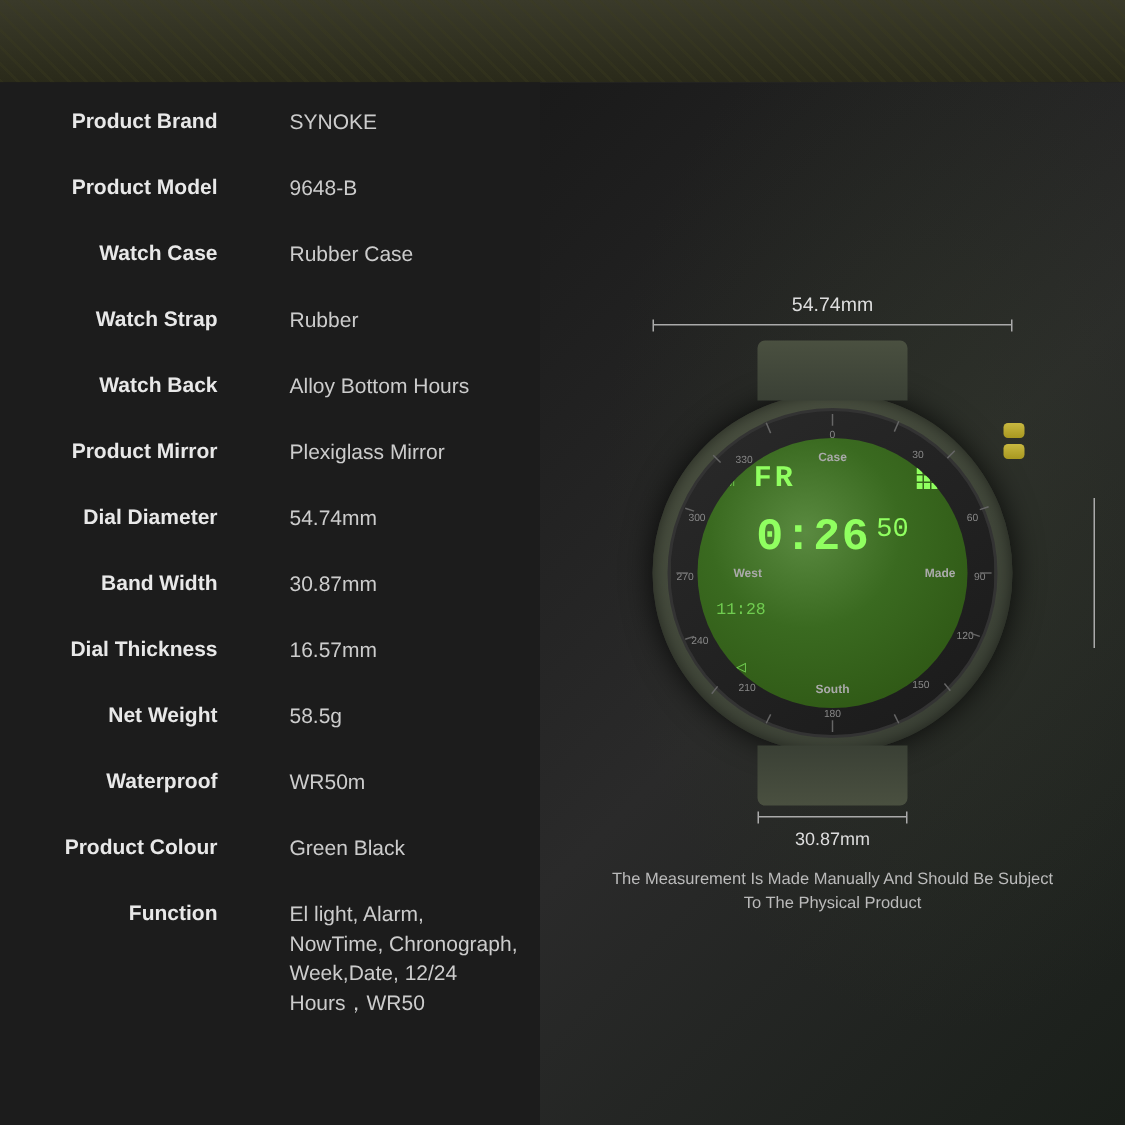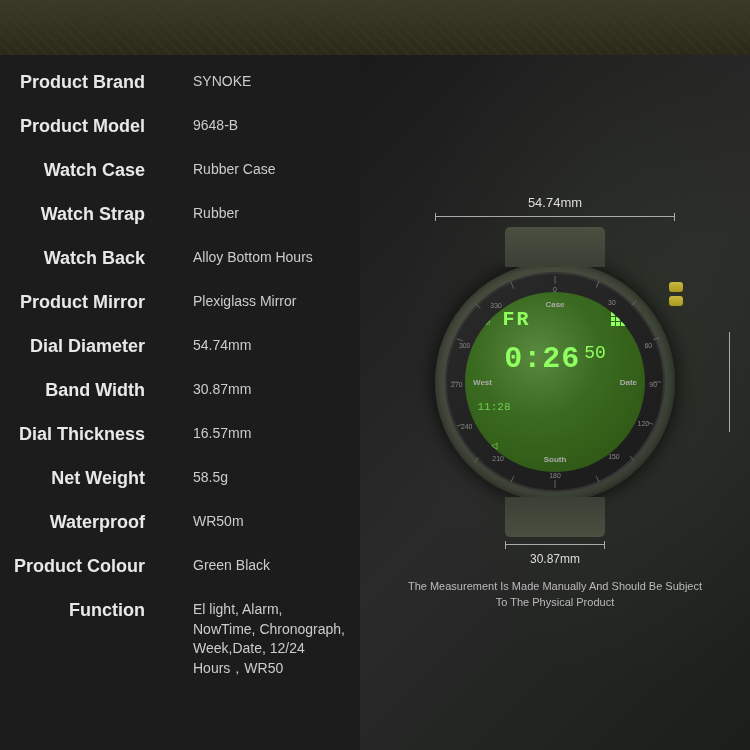--- a/index.html
+++ b/index.html
@@ -48,21 +48,21 @@
     .spec-row {
       display: flex;
       align-items: flex-start;
       padding: 5px 12px;
       min-height: 44px;
     }
 
     .spec-label {
       width: 145px;
       font-weight: bold;
-      font-size: 18px;
+      font-size: 14px;
       color: #e8e8e8;
       text-align: right;
       padding-right: 12px;
       flex-shrink: 0;
       padding-top: 2px;
     }
 
     .spec-value {
       font-size: 14px;
       color: #cccccc;
@@ -172,21 +172,21 @@
 
     .compass-label {
       position: absolute;
       font-size: 8px;
       color: #aaa;
       font-weight: bold;
     }
     .compass-north { top: 8px; left: 50%; transform: translateX(-50%); }
     .compass-south { bottom: 8px; left: 50%; transform: translateX(-50%); }
     .compass-east { right: 8px; top: 50%; transform: translateY(-50%); }
-    .compass-west { left: 8px; top: 50%; transform: translateY(-50%); }
+    .compass-west { left: 24px; top: 50%; transform: translateY(-50%); }
 
     
     .crown-top {
       position: absolute;
       top: 20px;
       right: -8px;
       width: 14px;
       height: 10px;
       background: linear-gradient(to bottom, #c8b840, #a89820);
       border-radius: 3px;
@@ -397,21 +397,21 @@
                 <line x1="196" y1="110" x2="184" y2="110"></line>
                 <line x1="110" y1="198" x2="110" y2="186"></line>
                 <line x1="24" y1="110" x2="36" y2="110"></line>
               </g>
             </svg>
 
             <div class="watch-face">
 
               <span class="compass-label compass-north">Case</span>
               <span class="compass-label compass-south">South</span>
-              <span class="compass-label compass-east">Date</span>
+              <span class="compass-label compass-east">Made</span>
               <span class="compass-label compass-west">West</span>
 
               <div class="watch-inner-display">
                 <div style="position:relative;">
                   <span class="spl-pm">SPL<br>PM</span>
 
                   <svg class="grid-icon" viewBox="0 0 20 20">
                     <rect x="0" y="0" width="4" height="4" fill="#90ff60"></rect>
                     <rect x="5" y="0" width="4" height="4" fill="#90ff60"></rect>
                     <rect x="10" y="0" width="4" height="4" fill="#90ff60"></rect>

